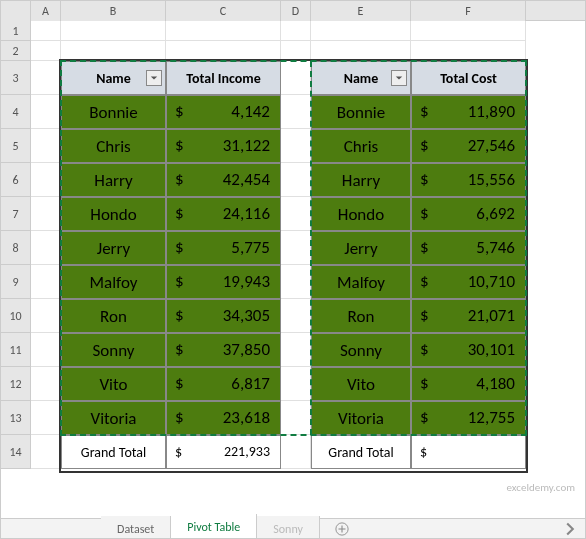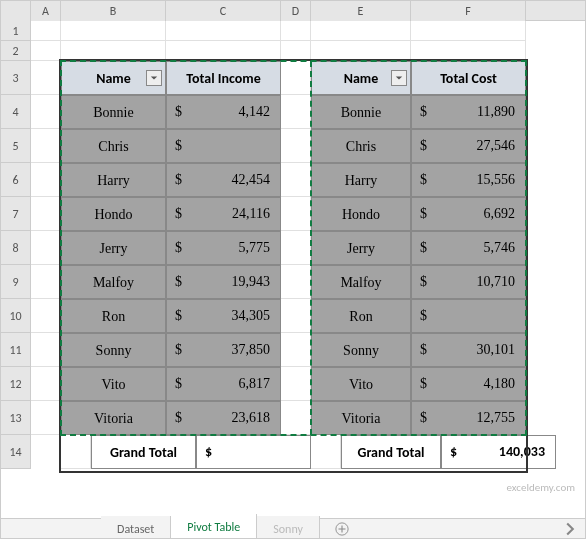--- a/index.html
+++ b/index.html
@@ -96,37 +96,35 @@
       width: 16px;
       height: 16px;
       border: 1px solid #888;
       background: #eee;
       display: flex;
       align-items: center;
       justify-content: center;
     }
     .dd-icon svg { width: 8px; height: 8px; }
     .pivot-cell {
-      background: #a3a3a3;
+      background: #4d7c0f;
       text-align: center;
       line-height: 34px;
       border: 1px solid #888;
-      font-size: 14px;
-      font-family: Liberation Serif, serif;
+      font-size: 17px;
     }
     .money {
       display: flex;
       justify-content: space-between;
       align-items: center;
       padding: 0 10px 0 8px;
     }
     .total-row {
       background: #fff;
-      font-weight: bold;
-      padding-left: 30px;
+      font-weight: normal;
     }
     .total-cell {
       text-align: center;
       line-height: 34px;
       border: 1px solid #888;
       font-size: 14px;
     }
     .selection-marquee {
       position: absolute;
       left: 59px;
@@ -297,20 +295,21 @@
           <div class="cell w-F pivot-cell money">
             <span>$</span>
             <span>11,890</span>
           </div>
         </div>
         <div class="grid-row">
           <div class="cell w-A"></div>
           <div class="cell w-B pivot-cell">Chris</div>
           <div class="cell w-C pivot-cell money">
             <span>$</span>
+            <span>31,122</span>
           </div>
           <div class="cell w-D"></div>
           <div class="cell w-E pivot-cell">Chris</div>
           <div class="cell w-F pivot-cell money">
             <span>$</span>
             <span>27,546</span>
           </div>
         </div>
         <div class="grid-row">
           <div class="cell w-A"></div>
@@ -372,20 +371,21 @@
           <div class="cell w-A"></div>
           <div class="cell w-B pivot-cell">Ron</div>
           <div class="cell w-C pivot-cell money">
             <span>$</span>
             <span>34,305</span>
           </div>
           <div class="cell w-D"></div>
           <div class="cell w-E pivot-cell">Ron</div>
           <div class="cell w-F pivot-cell money">
             <span>$</span>
+            <span>21,071</span>
           </div>
         </div>
         <div class="grid-row">
           <div class="cell w-A"></div>
           <div class="cell w-B pivot-cell">Sonny</div>
           <div class="cell w-C pivot-cell money">
             <span>$</span>
             <span>37,850</span>
           </div>
           <div class="cell w-D"></div>
@@ -423,26 +423,26 @@
             <span>12,755</span>
           </div>
         </div>
       </div>
 
     <div class="grid-row total-row">
       <div class="cell w-A"></div>
       <div class="cell w-B total-cell">Grand Total</div>
       <div class="cell w-C total-cell money">
           <span>$</span>
+          <span>221,933</span>
         </div>
       <div class="cell w-D"></div>
       <div class="cell w-E total-cell">Grand Total</div>
       <div class="cell w-F total-cell money">
           <span>$</span>
-          <span>140,033</span>
         </div>
     </div>
   </div>
 
   <div class="thick-border"></div>
   <div class="selection-marquee"></div>
   <div class="split-line"></div>
 </div>
 
 <div class="watermark">exceldemy.com</div>

